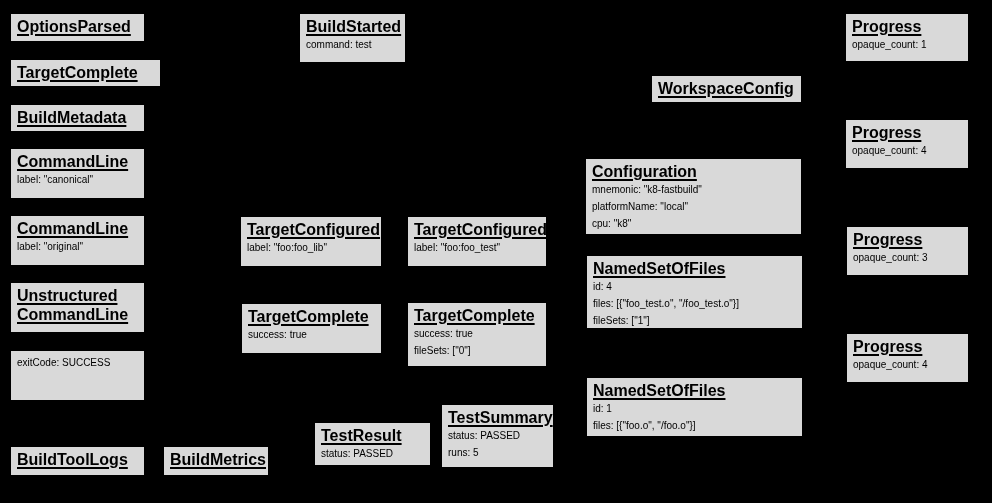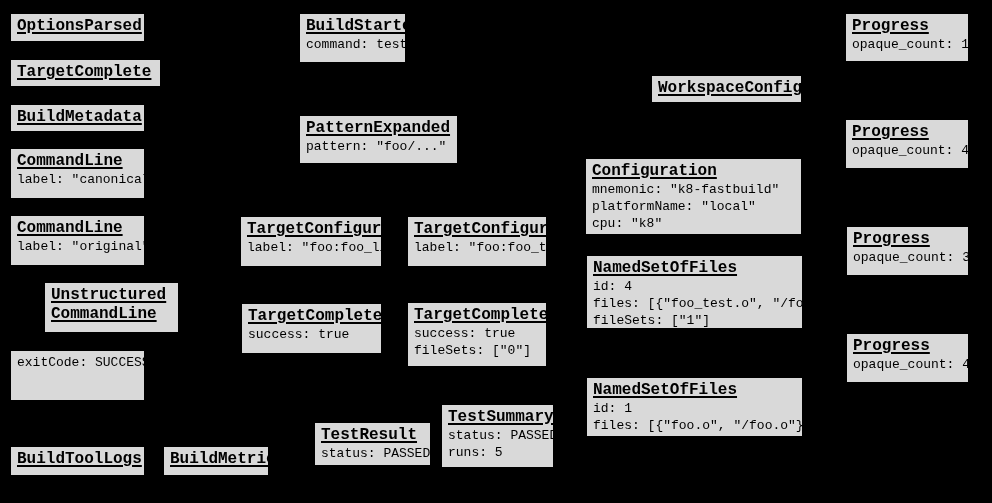--- a/index.html
+++ b/index.html
@@ -6,42 +6,42 @@
     margin: 0;
     padding: 0;
     background: #000;
   }
   .canvas {
     position: relative;
     width: 992px;
     height: 503px;
     background: var(--bg, #000000);
     overflow: hidden;
-    font-family: Liberation Mono, monospace;
+    font-family: Liberation Sans, sans-serif;
   }
   .event-box {
     position: absolute;
     box-sizing: border-box;
     background: var(--box-fill, #d9d9d9);
     border: 1.5px solid var(--box-border, #000000);
     color: var(--text, #000000);
     padding: 3px 6px 2px 6px;
     overflow: visible;
   }
   .box-title {
     font-size: 16px;
     font-weight: bold;
     line-height: 19px;
     text-decoration: underline;
     text-decoration-thickness: 1.5px;
     text-underline-offset: 2px;
     white-space: pre;
   }
   .box-line {
-    font-size: 13px;
+    font-size: 10px;
     line-height: 17px;
     white-space: pre;
   }
 </style>
 </head>
 <body>
 
 <div class="canvas">
 
 <div class="event-box" style="left: 10px; top: 13px; width: 135px; height: 29px;">
@@ -54,40 +54,36 @@
       <div class="box-title">BuildMetadata</div>
     </div>
     <div class="event-box" style="left: 10px; top: 148px; width: 135px; height: 51px;">
       <div class="box-title">CommandLine</div>
     <div class="box-line">label: "canonical"</div>
     </div>
     <div class="event-box" style="left: 10px; top: 215px; width: 135px; height: 51px;">
       <div class="box-title">CommandLine</div>
     <div class="box-line">label: "original"</div>
     </div>
-    <div class="event-box" style="left: 10px; top: 282px; width: 135px; height: 51px; margin-left: 34px;">
+    <div class="event-box" style="left: 10px; top: 282px; width: 135px; height: 51px;">
       <div class="box-title">Unstructured
 CommandLine</div>
     </div>
     <div class="event-box" style="left: 10px; top: 350px; width: 135px; height: 51px;">
     <div class="box-line">exitCode: SUCCESS</div>
     </div>
     <div class="event-box" style="left: 10px; top: 446px; width: 135px; height: 30px;">
       <div class="box-title">BuildToolLogs</div>
     </div>
     <div class="event-box" style="left: 163px; top: 446px; width: 106px; height: 30px; text-align: center;">
       <div class="box-title">BuildMetrics</div>
     </div>
     <div class="event-box" style="left: 299px; top: 13px; width: 107px; height: 50px;">
       <div class="box-title">BuildStarted</div>
     <div class="box-line">command: test</div>
-    </div>
-    <div class="event-box" style="left: 299px; top: 115px; width: 159px; height: 49px;">
-      <div class="box-title">PatternExpanded</div>
-    <div class="box-line">pattern: "foo/..."</div>
     </div>
     <div class="event-box" style="left: 240px; top: 216px; width: 142px; height: 51px;">
       <div class="box-title">TargetConfigured</div>
     <div class="box-line">label: "foo:foo_lib"</div>
     </div>
     <div class="event-box" style="left: 407px; top: 216px; width: 140px; height: 51px;">
       <div class="box-title">TargetConfigured</div>
     <div class="box-line">label: "foo:foo_test"</div>
     </div>
     <div class="event-box" style="left: 241px; top: 303px; width: 141px; height: 51px;">

